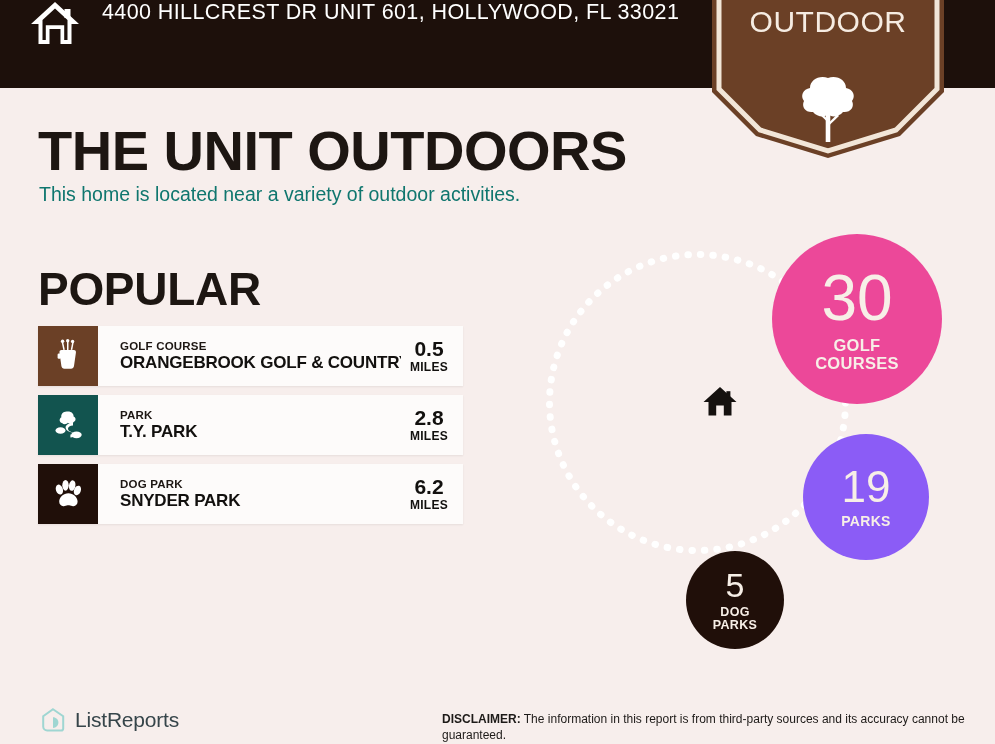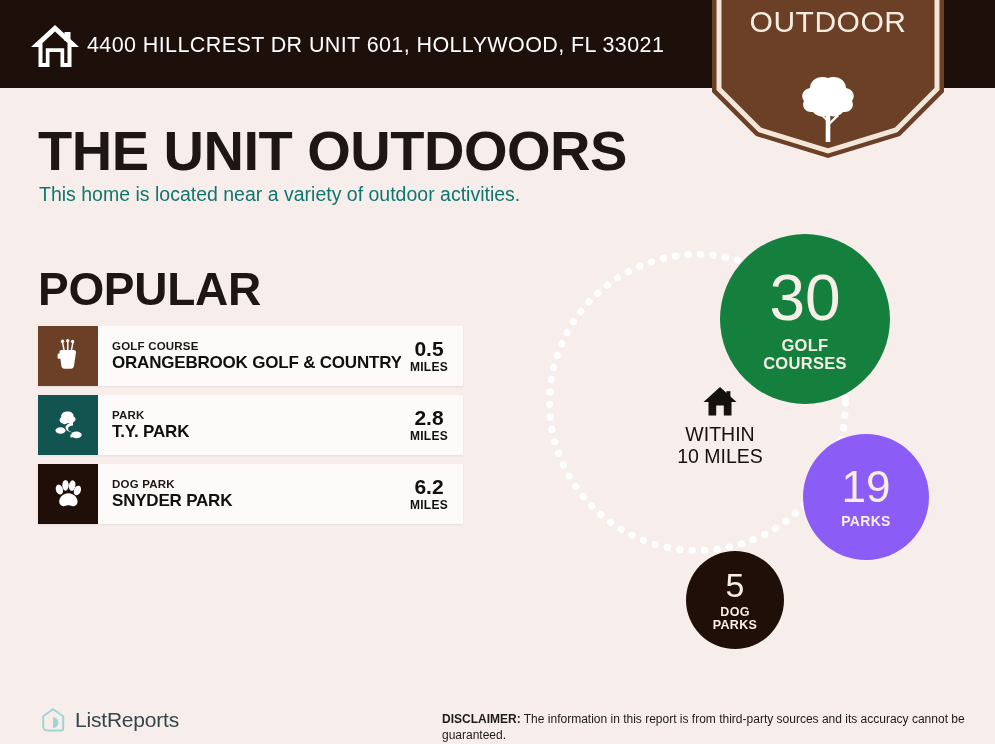--- a/index.html
+++ b/index.html
@@ -22,22 +22,22 @@
     position: absolute;
     left: 0; top: 0;
     width: 995px; height: 88px;
     background: #1d100b;
   }
   .header-inner {
     position: absolute;
     left: 30px; top: 0;
     height: 91px;
     display: flex;
-    align-items: center;
-    gap: 7px;
+    align-items: flex-start;
+    gap: 22px;
   }
   .home-icon-hdr { width: 50px; height: 46px; display:block; flex:0 0 auto; }
   .address-text {
     color: #ffffff;
     font-size: 21.5px;
     letter-spacing: 0.4px;
     font-weight: 400;
     white-space: nowrap;
   }
 
@@ -102,21 +102,21 @@
     width: 60px; height: 60px;
     flex: 0 0 60px;
     display: flex; align-items: center; justify-content: center;
   }
   .row-icon svg { width: 34px; height: 34px; display:block; }
   .row-body {
     flex: 1 1 auto;
     display: flex;
     flex-direction: column;
     justify-content: center;
-    padding-left: 14px;
+    padding-left: 22px;
     overflow: hidden;
   }
   .row-cat {
     font-size: 11.5px;
     font-weight: 700;
     letter-spacing: 0.2px;
     color: #1d1612;
     line-height: 13px;
   }
   .row-name {
@@ -163,21 +163,21 @@
     border-radius: 50%;
     display: flex;
     flex-direction: column;
     align-items: center;
     justify-content: center;
     z-index: 4;
   }
   .bubble .num { color: #f7efe7; font-weight: 400; line-height: 1; }
   .bubble .lbl { color: #f7efe7; font-weight: 700; text-align: center; letter-spacing: 0.3px; }
 
-  #bubble-golf { left: 720px; top: 234px; width: 170px; height: 170px; background: #15803d; }
+  #bubble-golf { left: 772px; top: 234px; width: 170px; height: 170px; background: #ec4899; }
   #bubble-golf .num { font-size: 64px; margin-bottom: 6px; }
   #bubble-golf .lbl { font-size: 16.5px; line-height: 18px; }
 
   #bubble-parks { left: 803px; top: 434px; width: 126px; height: 126px; background: #8b5cf6; }
   #bubble-parks .num { font-size: 44px; margin-bottom: 5px; }
   #bubble-parks .lbl { font-size: 14px; line-height: 15px; }
 
   #bubble-dog { left: 686px; top: 551px; width: 98px; height: 98px; background: #200f09; }
   #bubble-dog .num { font-size: 34px; margin-bottom: 4px; }
   #bubble-dog .lbl { font-size: 12.5px; line-height: 13.5px; }
@@ -334,24 +334,20 @@
     <svg class="dot-ring" viewBox="0 0 305 305">
       <circle cx="152.5" cy="152.5" r="148" fill="none" stroke="#ffffff" stroke-width="7" stroke-linecap="round" stroke-dasharray="0.5 12"></circle>
     </svg>
   </div>
 
   <div class="center-block">
     <svg class="center-home" viewBox="0 0 34 31">
       <path d="M17 1 L33.5 16 L28.5 16 L28.5 29.5 L20.8 29.5 L20.8 19.5 L13.2 19.5 L13.2 29.5 L5.5 29.5 L5.5 16 L0.5 16 Z" fill="#15110f"></path>
       <rect x="23.4" y="5.2" width="4" height="6.3" fill="#15110f"></rect>
     </svg>
-    <div class="center-label">
-      <div>WITHIN</div>
-      <div>10 MILES</div>
-    </div>
   </div>
 
   <div class="bubble" id="bubble-golf">
     <span class="num">30</span>
     <span class="lbl">
       <span>GOLF</span><br>
       <span>COURSES</span>
     </span>
   </div>
 

